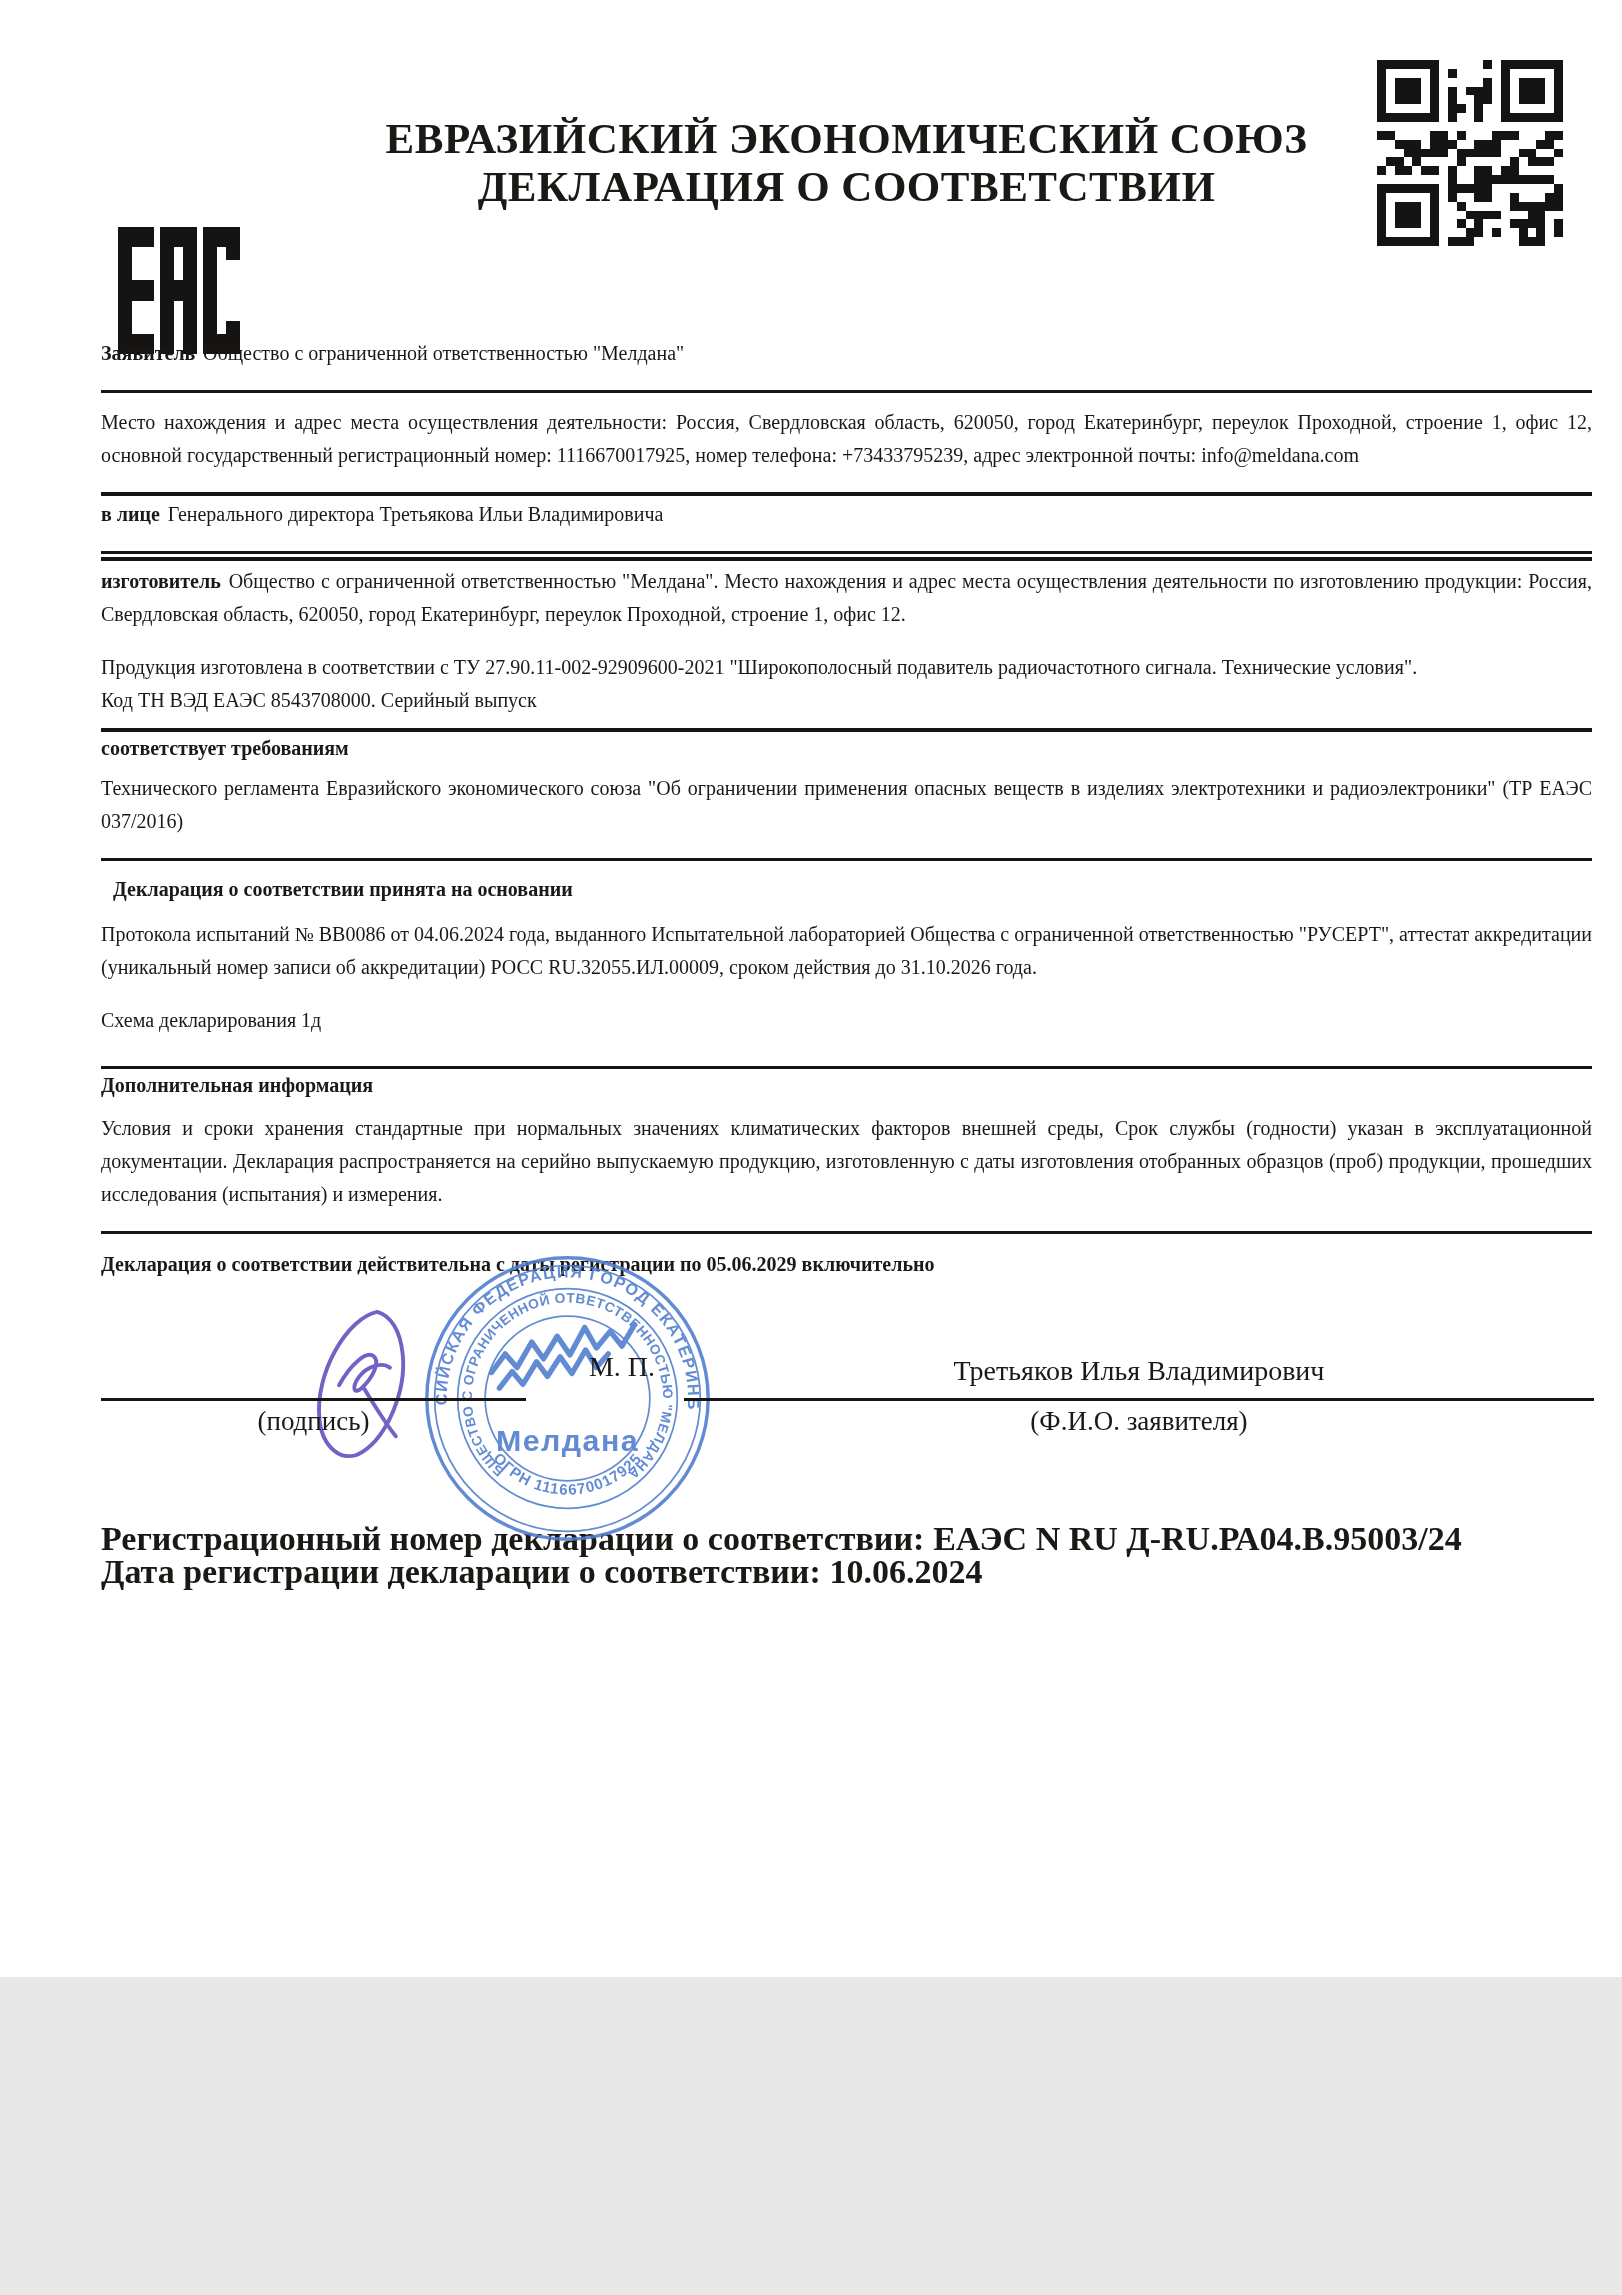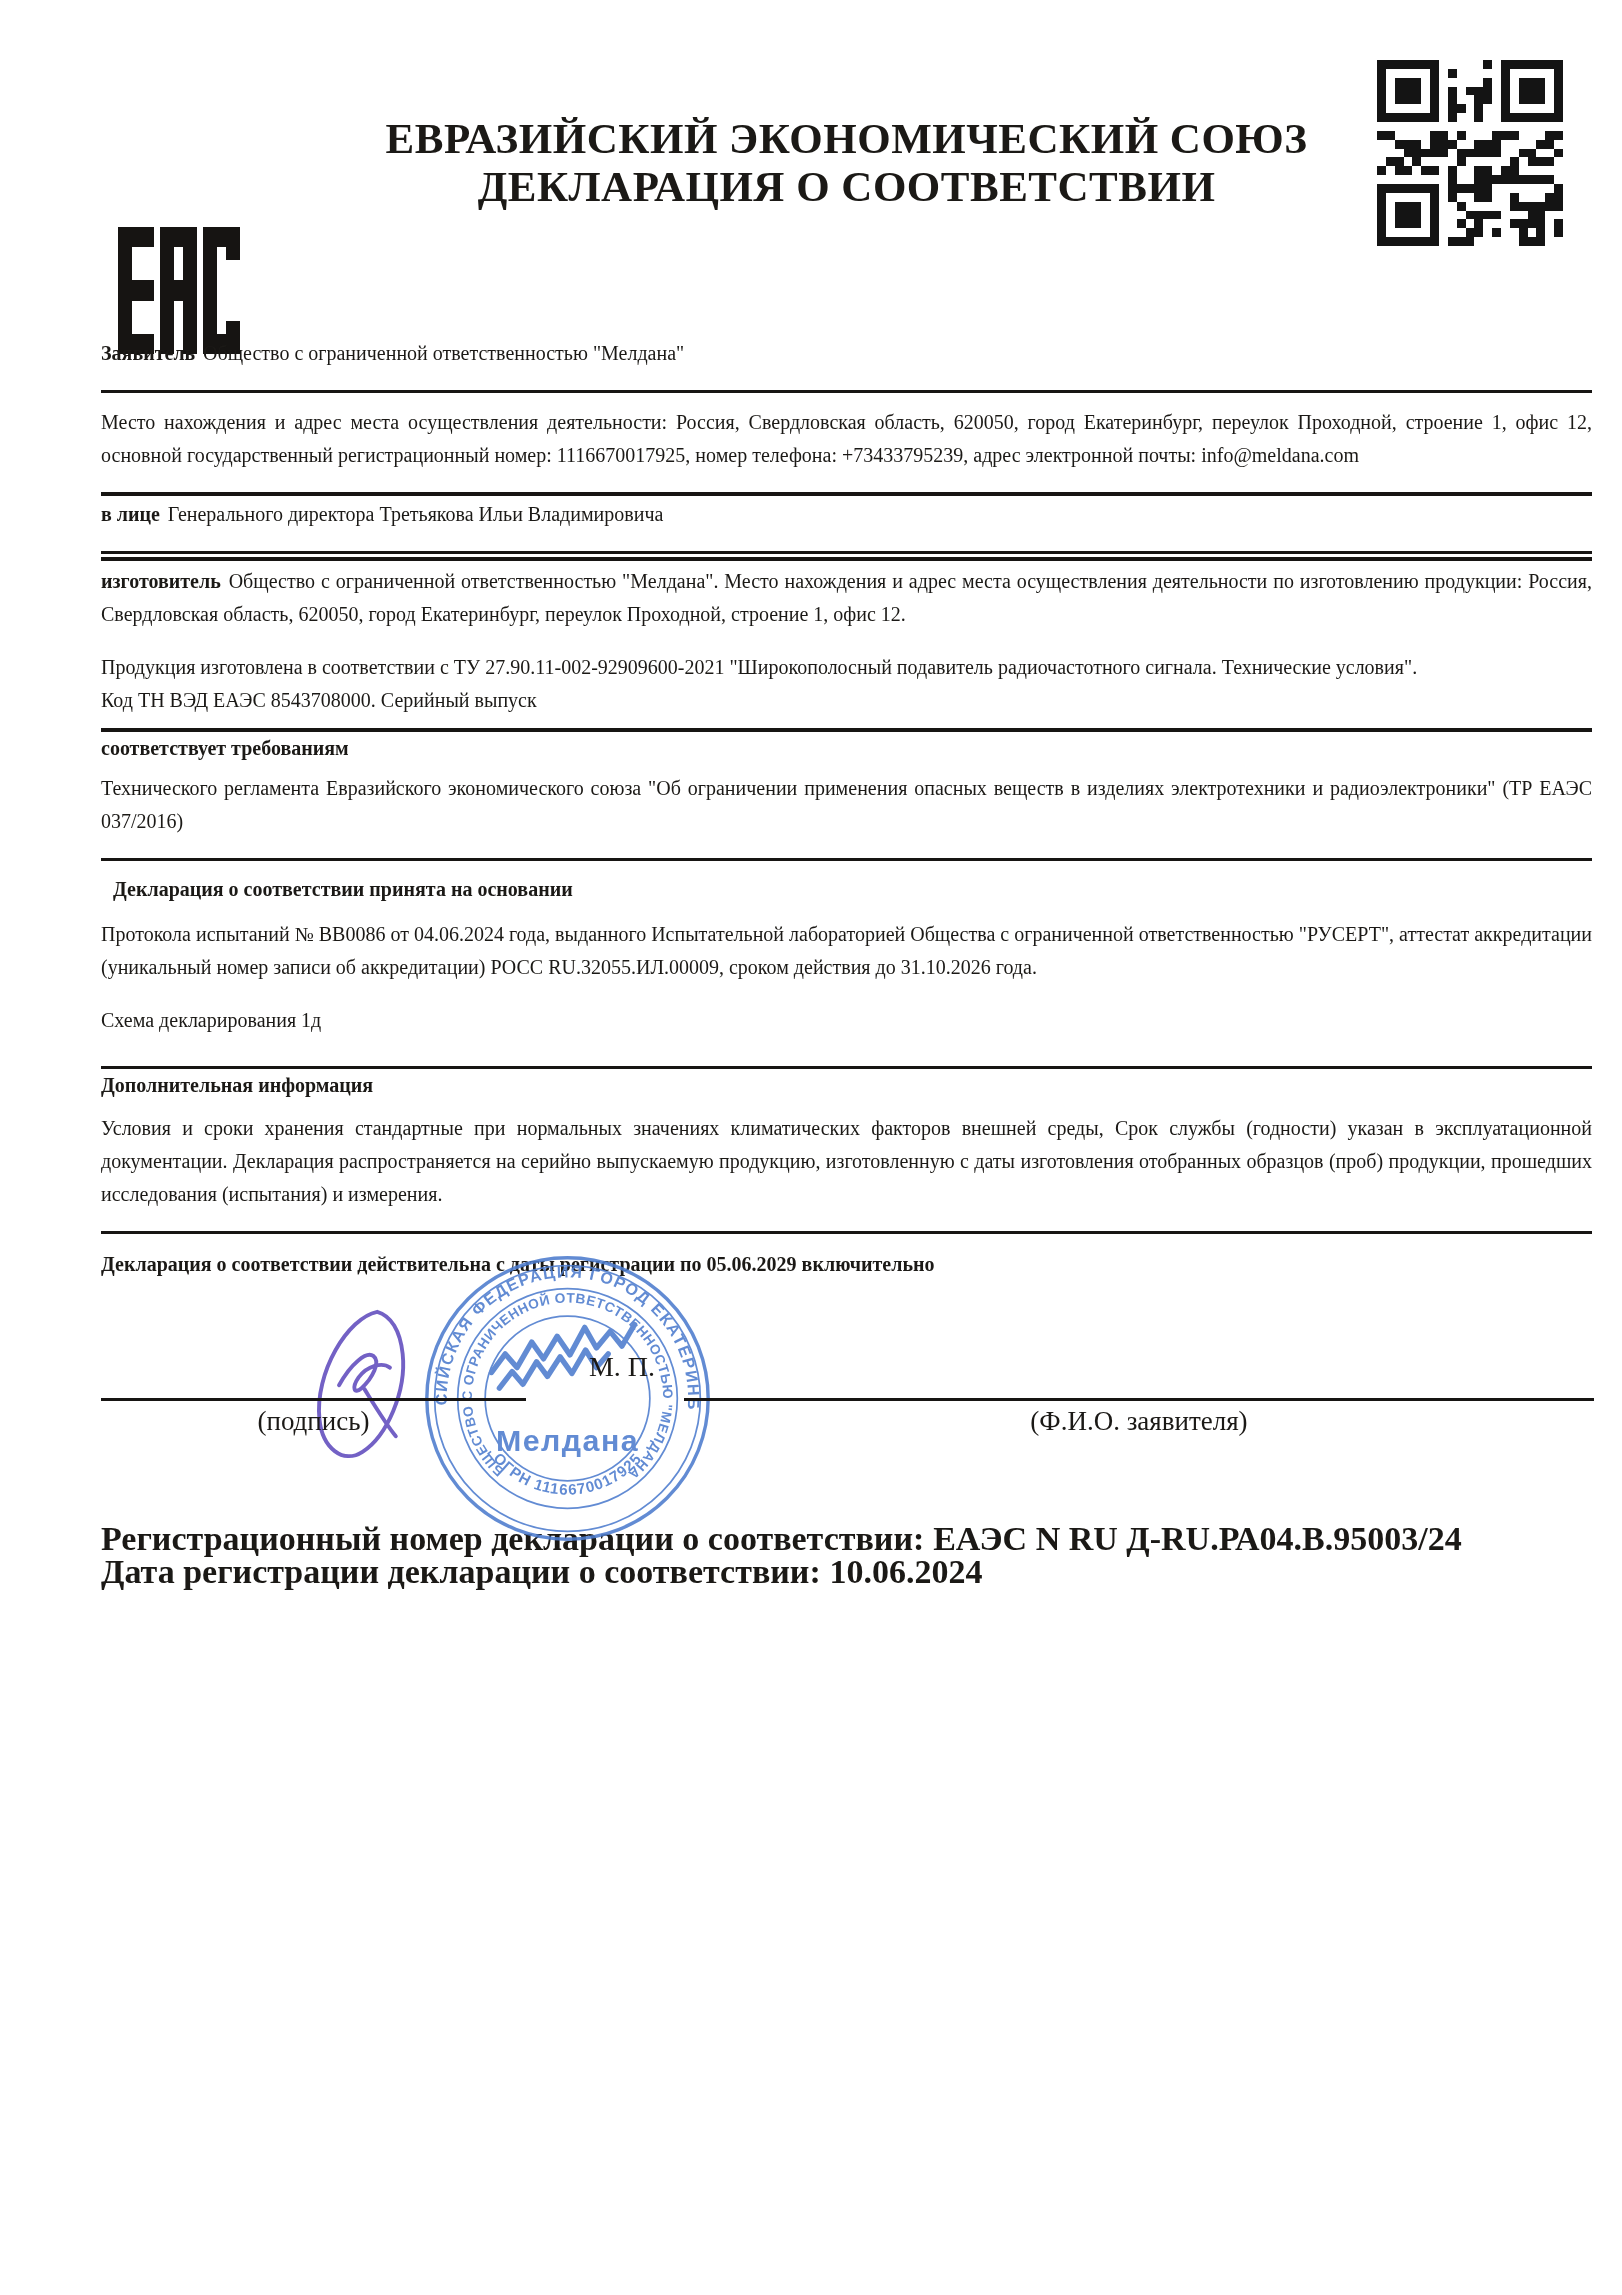--- a/index.html
+++ b/index.html
@@ -1,18 +1,18 @@
 <!DOCTYPE html>
 <html lang="ru" style="font-size:7.9px"><head>
 <meta charset="utf-8">
 <style>
   html,body{margin:0;padding:0;background:#e8e8e8;}
   .page{
     position:relative;
-    width:1623px;height:2295px;
+    width:1623px;height:1977px;
     background:#ffffff;
     font-family:"Liberation Serif", serif;
     color:#1b1916;
     overflow:hidden;
   }
   .content{
     position:absolute;left:101px;right:31px;top:0;
   }
   
   .title{
@@ -320,20 +320,21 @@
           <path d="M 100 168 C 124 124 156 98 170 108 C 186 120 168 154 146 174 C 130 188 126 172 140 152 C 158 128 188 120 204 132"></path>
           <path d="M 152 176 C 172 208 196 248 216 272"></path>
         </svg>
       </div>
 
       <div class="sig-line sig-line-left"></div>
       <div class="sig-line sig-line-right"></div>
 
       <div class="mp-note">М. П.</div>
       <div class="sig-caption cap-left">(подпись)</div>
+      <div class="fio-name">Третьяков Илья Владимирович</div>
       <div class="sig-caption cap-right">(Ф.И.О. заявителя)</div>
     </div>
 
     <p class="footer-line footer-reg" style="margin:0;"><span class="lbl">Регистрационный номер декларации о соответствии:</span><span>ЕАЭС N RU Д-RU.РА04.В.95003/24</span></p>
     <p class="footer-line footer-date" style="margin:0;"><span class="lbl">Дата регистрации декларации о соответствии:</span><span>10.06.2024</span></p>
   </div>
 </div>
 
 
 </body></html>

